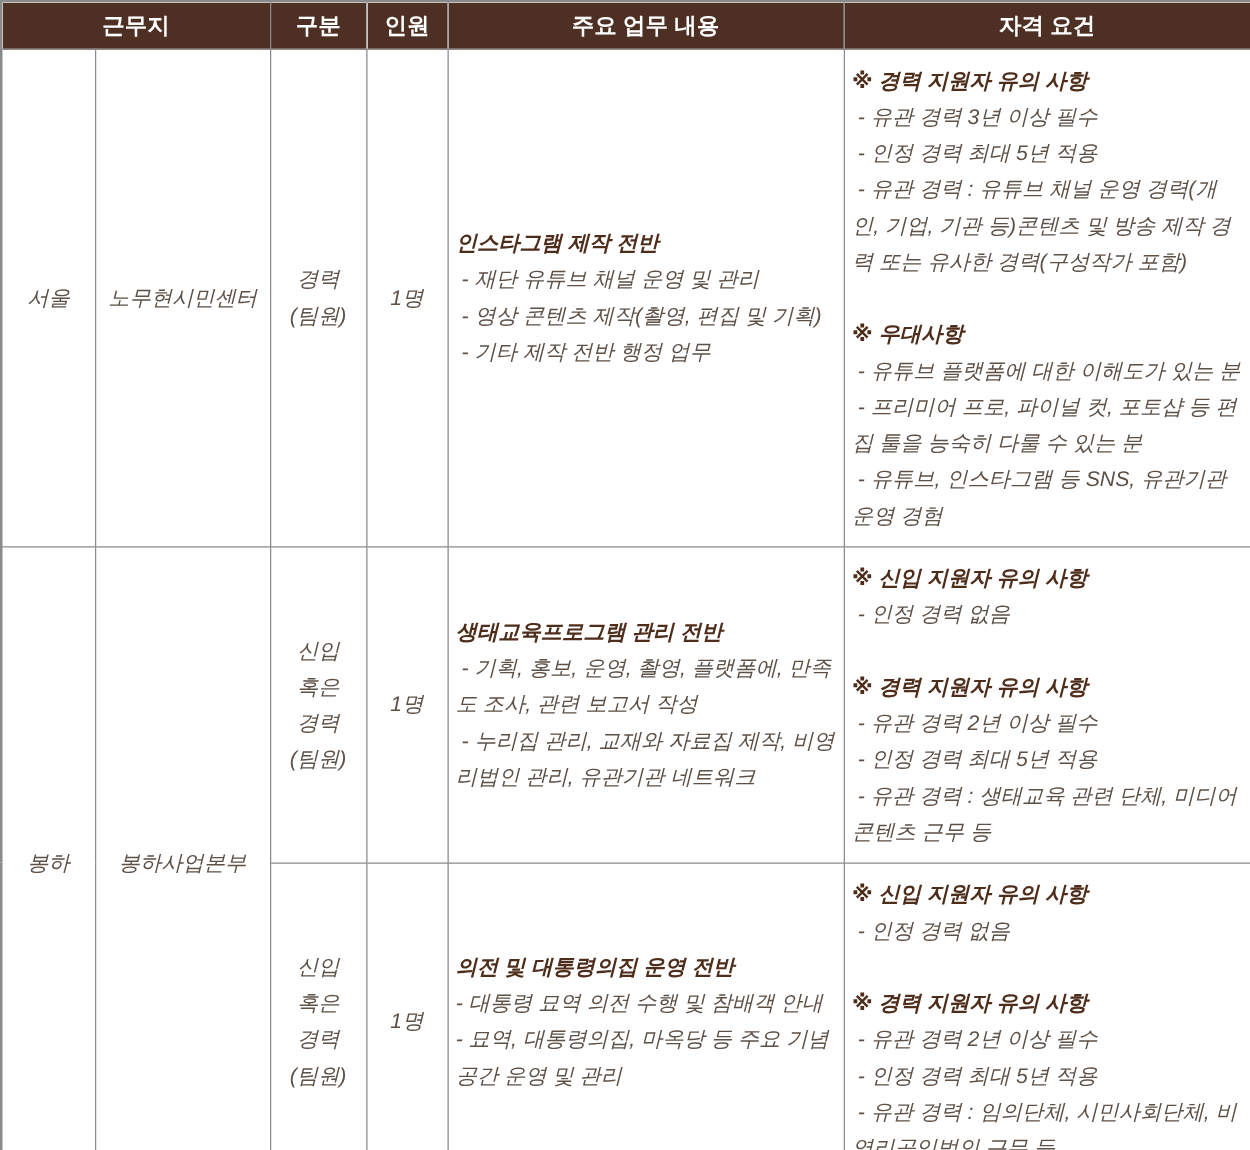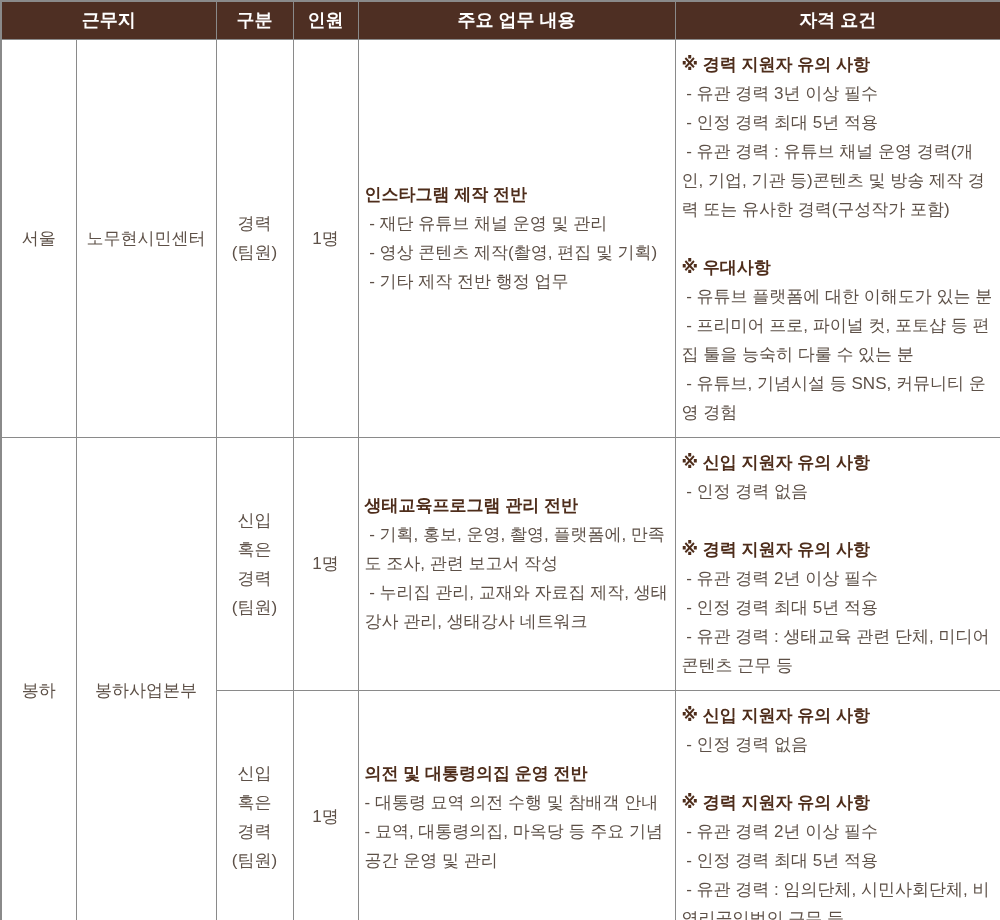--- a/index.html
+++ b/index.html
@@ -34,20 +34,21 @@
     height: 38px;
     text-align: center;
     vertical-align: middle;
     padding: 0 2px;
   }
   td {
     vertical-align: middle;
     color: #5d5047;
     font-size: 17px;
     line-height: 29px;
+    font-style: italic;
   }
   td.center {
     text-align: center;
     white-space: pre-line;
   }
   td.textcell {
     text-align: left;
     padding: 10px 6px;
   }
   .title {
@@ -100,36 +101,36 @@
         </td>
         <td class="textcell">
           <div class="title">※ 경력 지원자 유의 사항</div>
           <div class="line"> - 유관 경력 3년 이상 필수</div>
           <div class="line"> - 인정 경력 최대 5년 적용</div>
           <div class="line"> - 유관 경력 : 유튜브 채널 운영 경력(개인, 기업, 기관 등)콘텐츠 및 방송 제작 경력 또는 유사한 경력(구성작가 포함)</div>
           <div class="gap"></div>
           <div class="title">※ 우대사항</div>
           <div class="line"> - 유튜브 플랫폼에 대한 이해도가 있는 분</div>
           <div class="line"> - 프리미어 프로, 파이널 컷, 포토샵 등 편집 툴을 능숙히 다룰 수 있는 분</div>
-          <div class="line"> - 유튜브, 기념시설 등 SNS, 커뮤니티 운영 경험</div>
+          <div class="line"> - 유튜브, 인스타그램 등 SNS, 유관기관 운영 경험</div>
         </td>
       </tr>
 
       <tr style="height:240px">
         <td class="center" rowspan="2">봉하</td>
         <td class="center" rowspan="2">봉하사업본부</td>
         <td class="center">신입
 혹은
 경력
 (팀원)</td>
         <td class="center">1명</td>
         <td class="textcell">
           <div class="title">생태교육프로그램 관리 전반</div>
           <div class="line"> - 기획, 홍보, 운영, 촬영, 플랫폼에, 만족도 조사, 관련 보고서 작성</div>
-          <div class="line"> - 누리집 관리, 교재와 자료집 제작, 생태강사 관리, 생태강사 네트워크</div>
+          <div class="line"> - 누리집 관리, 교재와 자료집 제작, 비영리법인 관리, 유관기관 네트워크</div>
         </td>
         <td class="textcell">
           <div class="title">※ 신입 지원자 유의 사항</div>
           <div class="line"> - 인정 경력 없음</div>
           <div class="gap"></div>
           <div class="title">※ 경력 지원자 유의 사항</div>
           <div class="line"> - 유관 경력 2년 이상 필수</div>
           <div class="line"> - 인정 경력 최대 5년 적용</div>
           <div class="line"> - 유관 경력 : 생태교육 관련 단체, 미디어콘텐츠 근무 등</div>
         </td>

